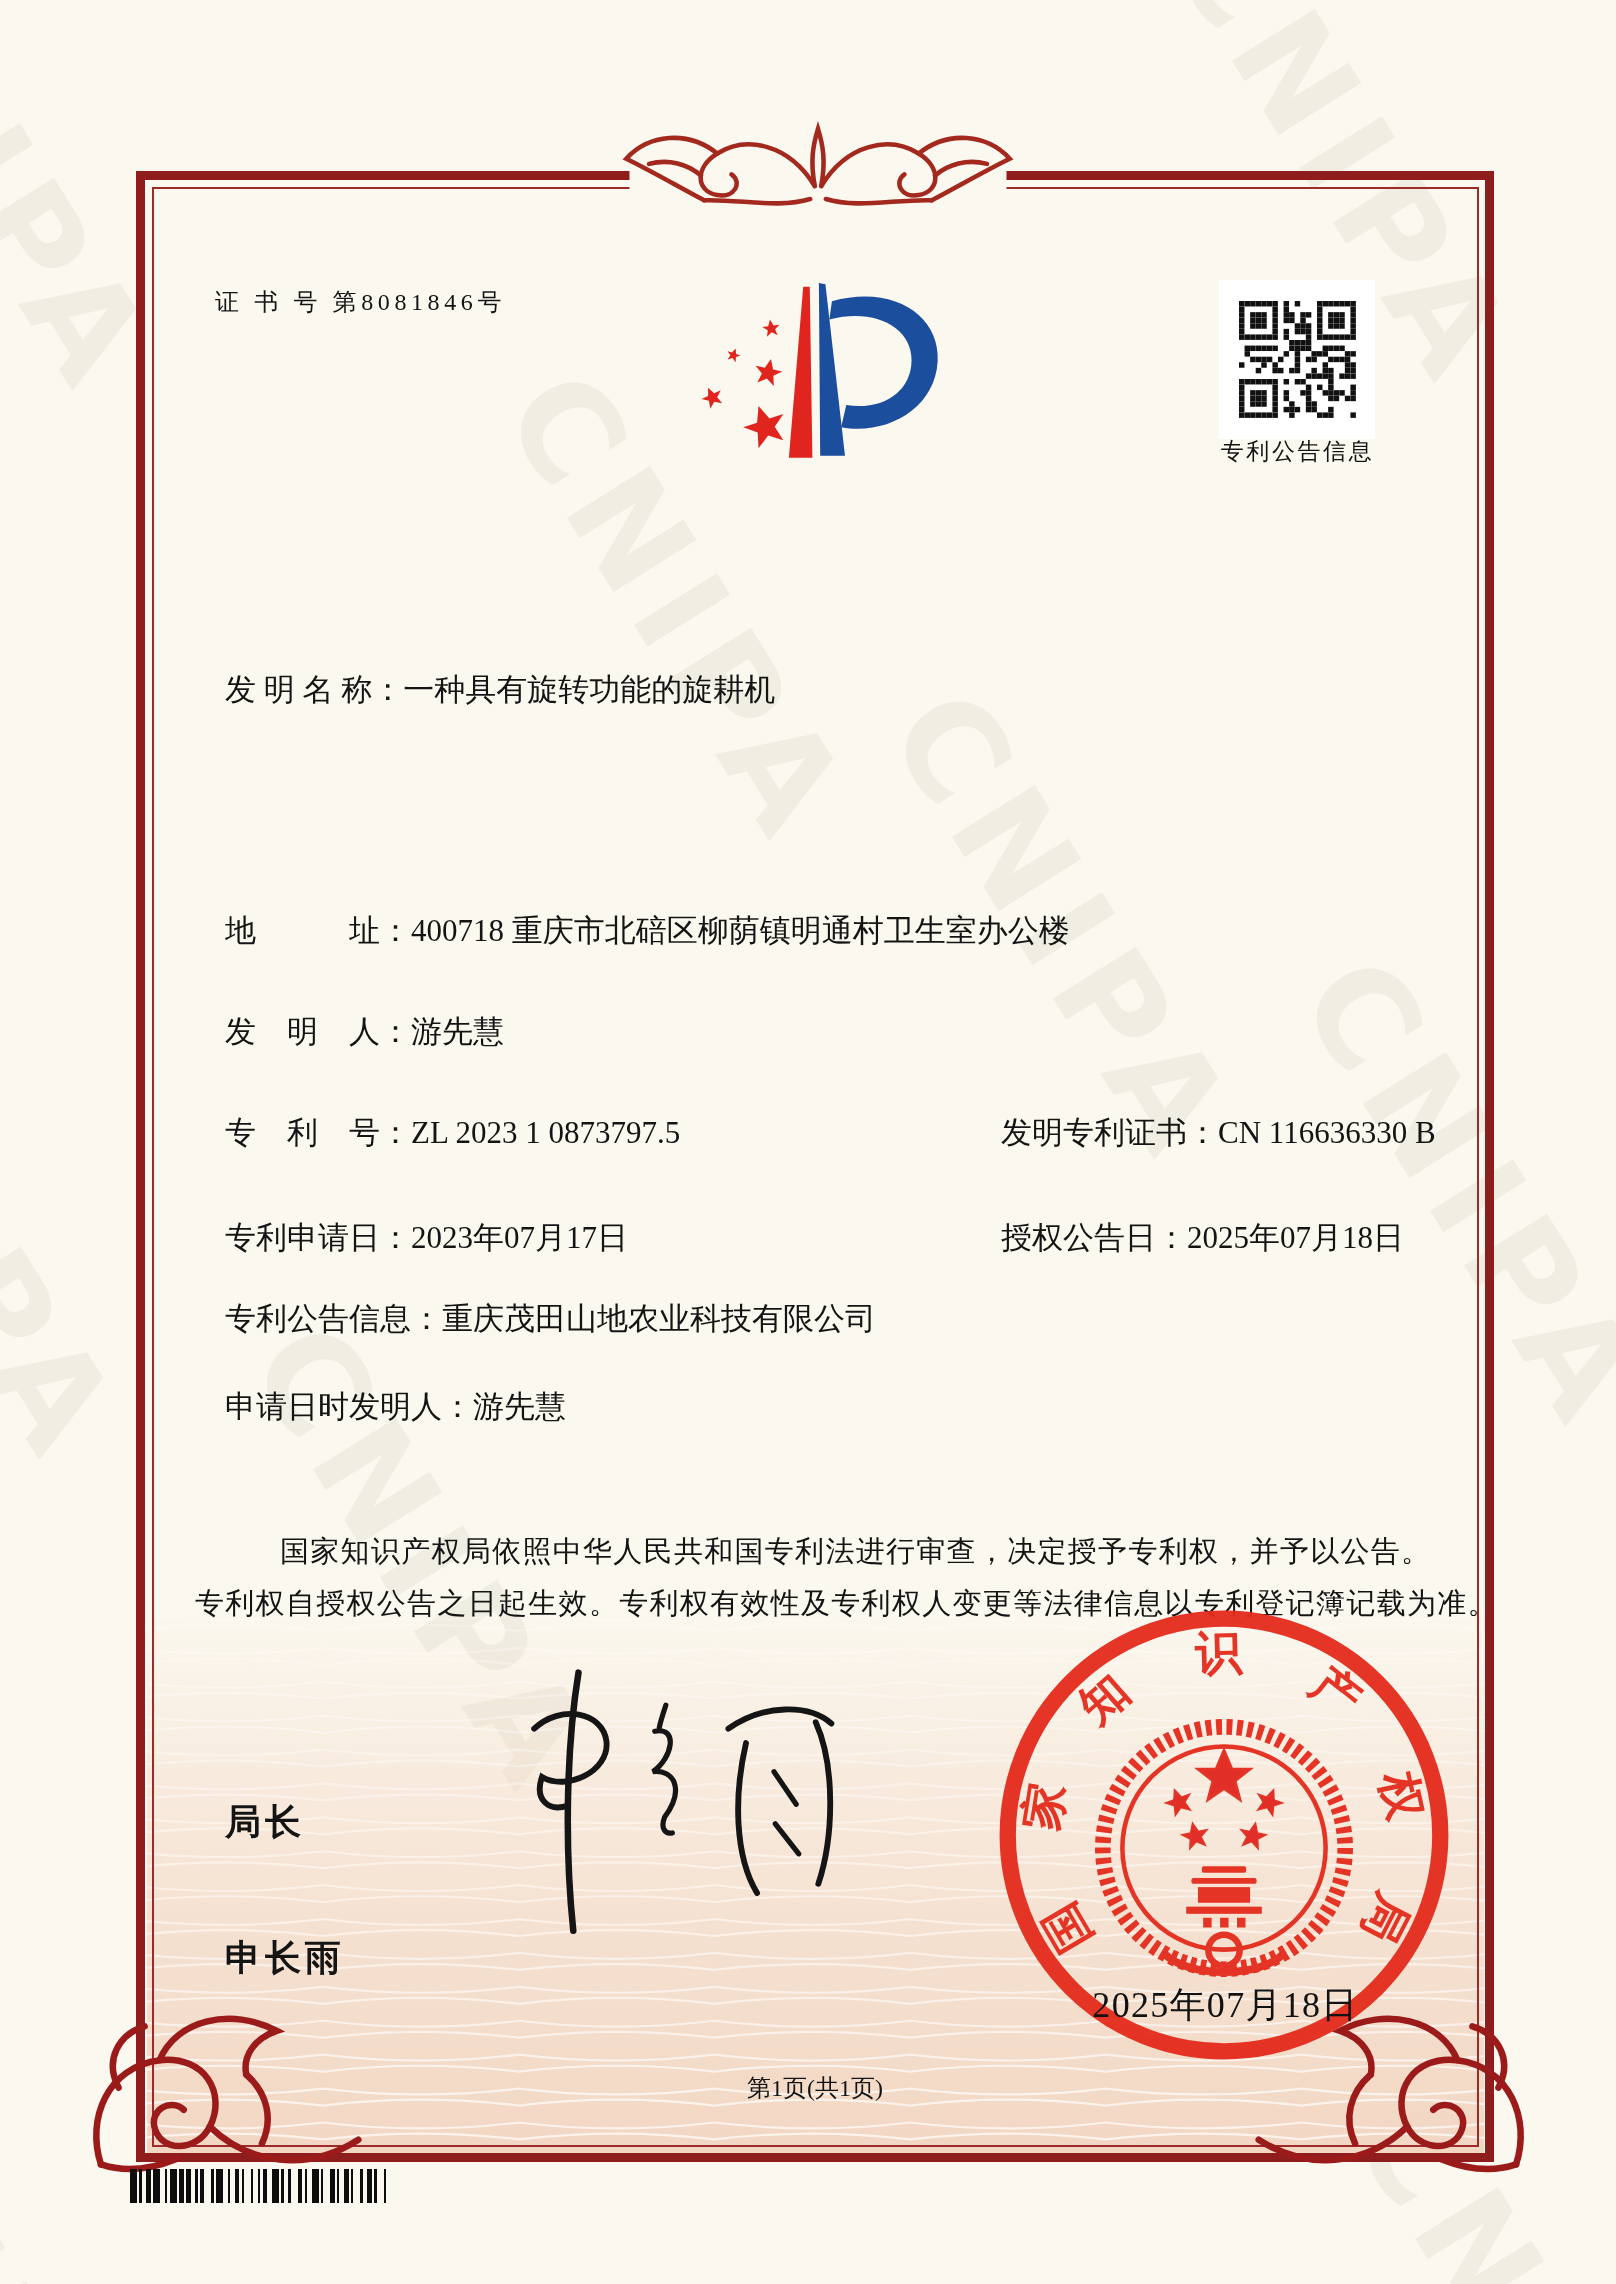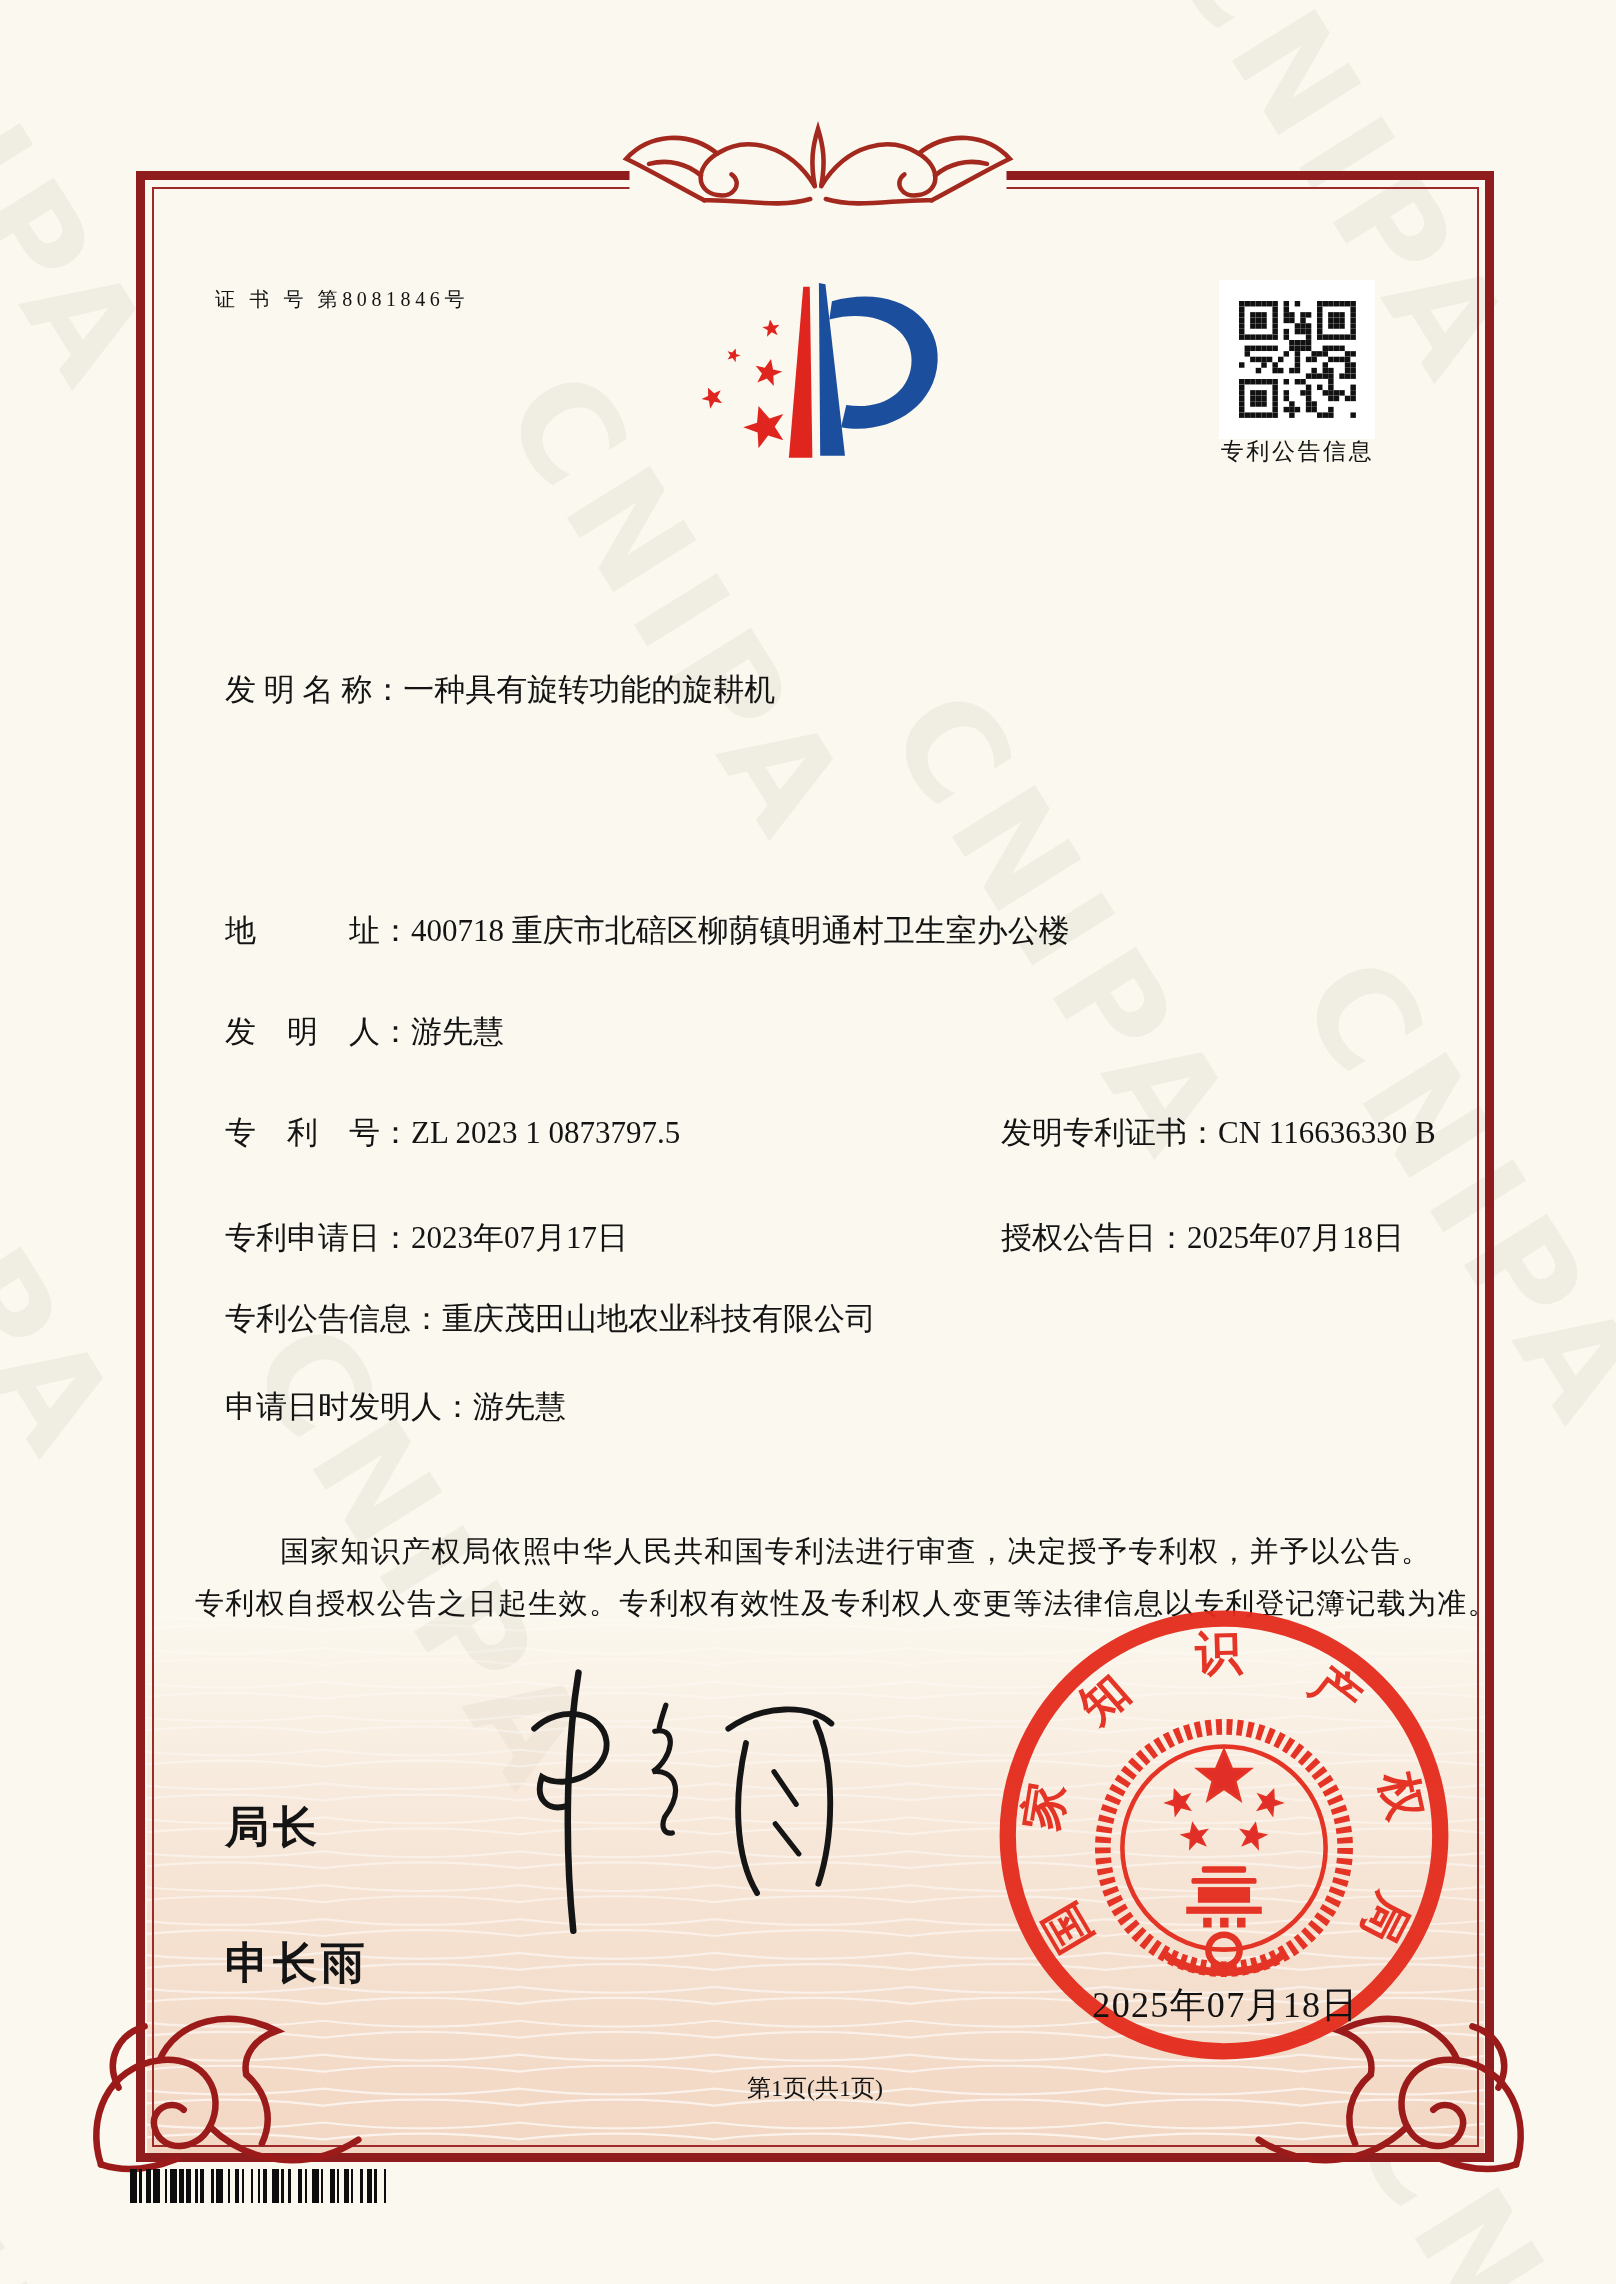--- a/index.html
+++ b/index.html
@@ -12,32 +12,32 @@
   
   .frame-outer{position:absolute;left:136px;top:171px;width:1358px;height:1991px;
       border:9px solid #8f1d1d;box-sizing:border-box;}
   .frame-inner{position:absolute;left:6.5px;top:6.5px;right:6.5px;bottom:6.5px;
       border:2.6px solid #9e2a2a;}
   
   .band{position:absolute;left:147px;top:1610px;width:1337px;height:549px;
       background:linear-gradient(180deg,rgba(243,217,198,0) 0%,rgba(243,217,198,.30) 22%,
       rgba(243,217,198,.72) 55%,#f2d7c3 100%);}
   .band svg{position:absolute;left:0;top:0;}
-  .certno{position:absolute;left:215px;top:286px;font-size:20px;letter-spacing:4.6px;}
+  .certno{position:absolute;left:215px;top:286px;font-size:24px;letter-spacing:4.6px;}
   .logo{position:absolute;left:691px;top:275px;}
   .qrbox{position:absolute;left:1219px;top:280px;width:156px;height:159px;background:#ffffff;}
   .qrbox svg{position:absolute;left:19.6px;top:21px;}
   .qrcap{position:absolute;left:1167px;top:436px;width:261px;text-align:center;
       font-size:23px;letter-spacing:2.6px;}
   .title{position:absolute;left:0;top:497px;width:1616px;text-align:center;
       font-size:67px;font-weight:bold;letter-spacing:31px;text-indent:31px;}
   .row{position:absolute;left:225px;font-size:31px;white-space:nowrap;}
   .row .rcol{position:absolute;left:776px;top:0;white-space:nowrap;}
   .stmt{position:absolute;font-size:29px;letter-spacing:1.3px;white-space:nowrap;}
-  .officer{position:absolute;left:225px;font-size:44px;font-weight:600;letter-spacing:3.9px;}
+  .officer{position:absolute;left:225px;font-size:36px;font-weight:600;letter-spacing:3.9px;}
   .sig{position:absolute;left:469px;top:1666px;}
   .seal{position:absolute;left:996px;top:1607px;opacity:.95;}
   .sealdate{position:absolute;left:1069px;top:1981px;width:313px;text-align:center;
       font-size:36px;color:#121212;letter-spacing:1.3px;}
   .footer{position:absolute;left:136px;top:2072px;width:1358px;text-align:center;font-size:24px;}
   .barcode{position:absolute;left:130px;top:2169px;height:34px;display:flex;}
   .barcode div{height:34px;}
   .bar{background:#0d0d0d;}
   .gap{background:transparent;}
   .flourish{position:absolute;}

